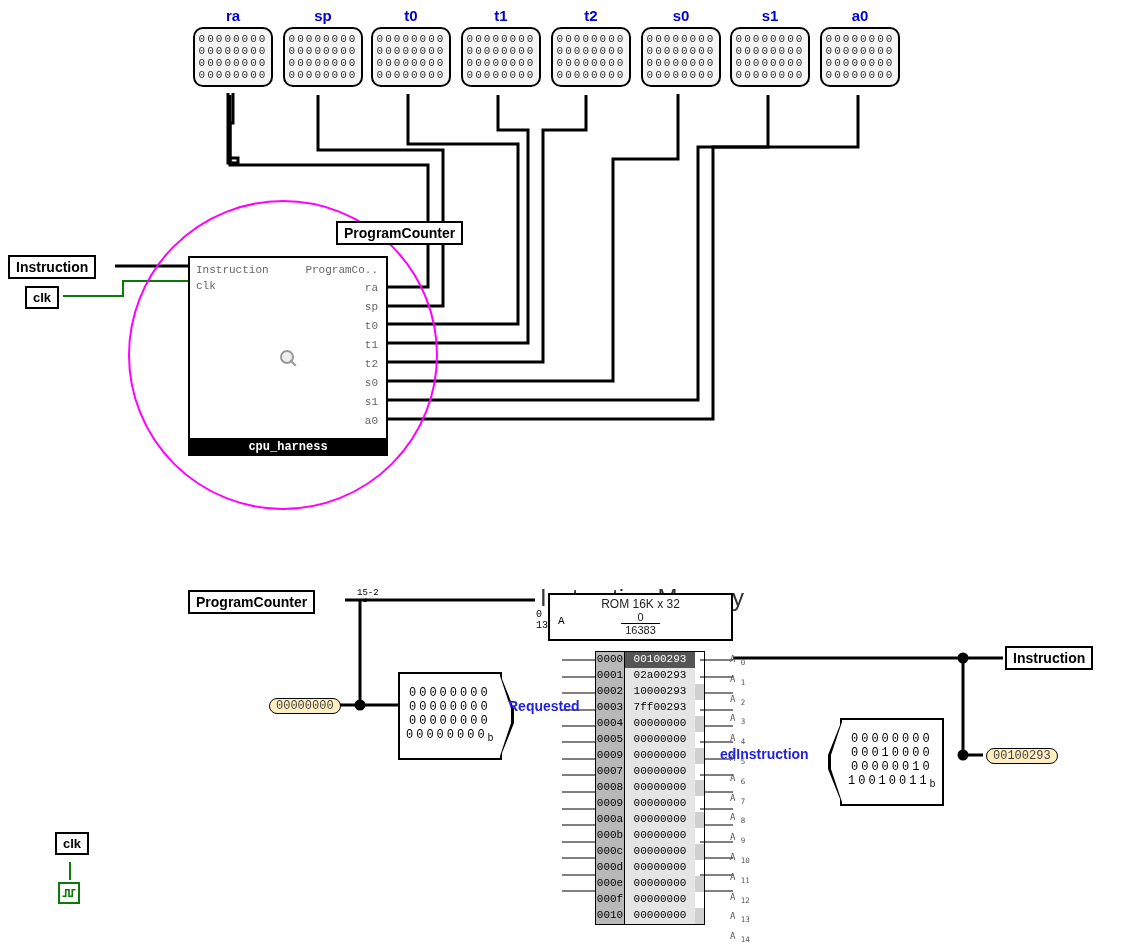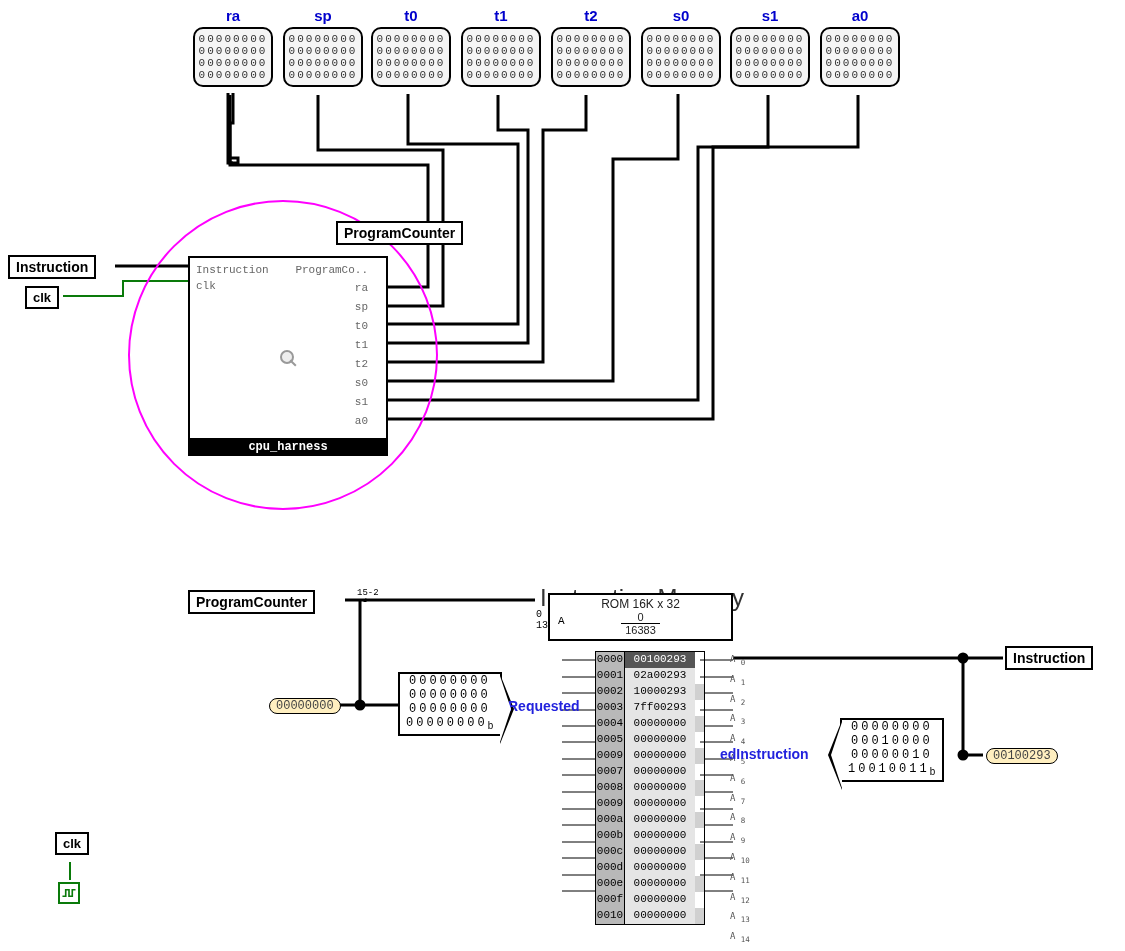--- a/index.html
+++ b/index.html
@@ -72,21 +72,21 @@
     padding: 2px 0;
     margin-top: 40px;
   }
   .port {
     position: absolute;
     font-family: "Courier New", monospace;
     font-size: 11px;
     color: #666;
   }
   .port.left { left: 6px; text-align: left; }
-  .port.right { right: 18px; text-align: right; margin-left: 32px; }
+  .port.right { right: 8px; text-align: right; margin-left: 32px; }
 
   .eyeglass {
     position: absolute;
     width: 14px; height: 14px;
     border: 2px solid #999;
     border-radius: 50%;
     background: #eee;
   }
   .eyeglass:after {
     content: '';
@@ -152,21 +152,21 @@
 
   
   .probe-box {
     position: absolute;
     background: #fff;
     border: 2px solid #000;
     font-family: "Courier New", monospace;
     font-size: 12px;
     line-height: 14px;
     letter-spacing: 3px;
-    padding: 0 6px;
+    padding: 12px 6px;
     white-space: pre;
     text-align: center;
   }
   .probe-box.right-chevron:after {
     content: '';
     position: absolute;
     top: 0; bottom: 0; right: -14px;
     border-top: 35px solid transparent;
     border-bottom: 35px solid transparent;
     border-left: 14px solid #000;

